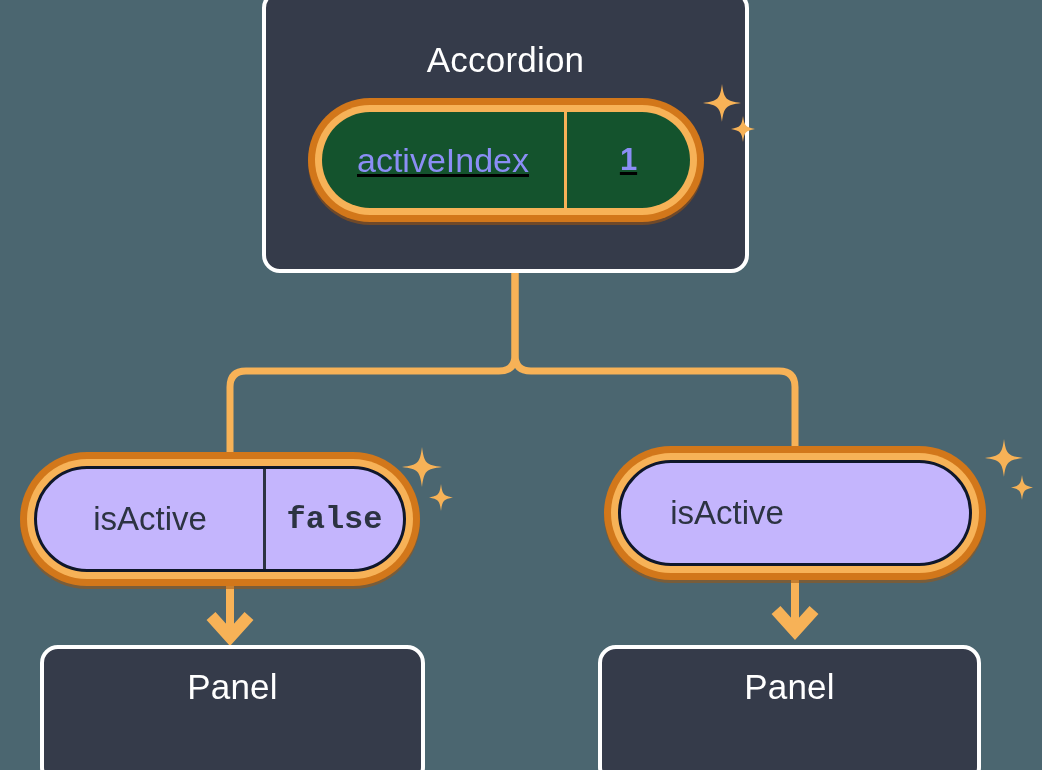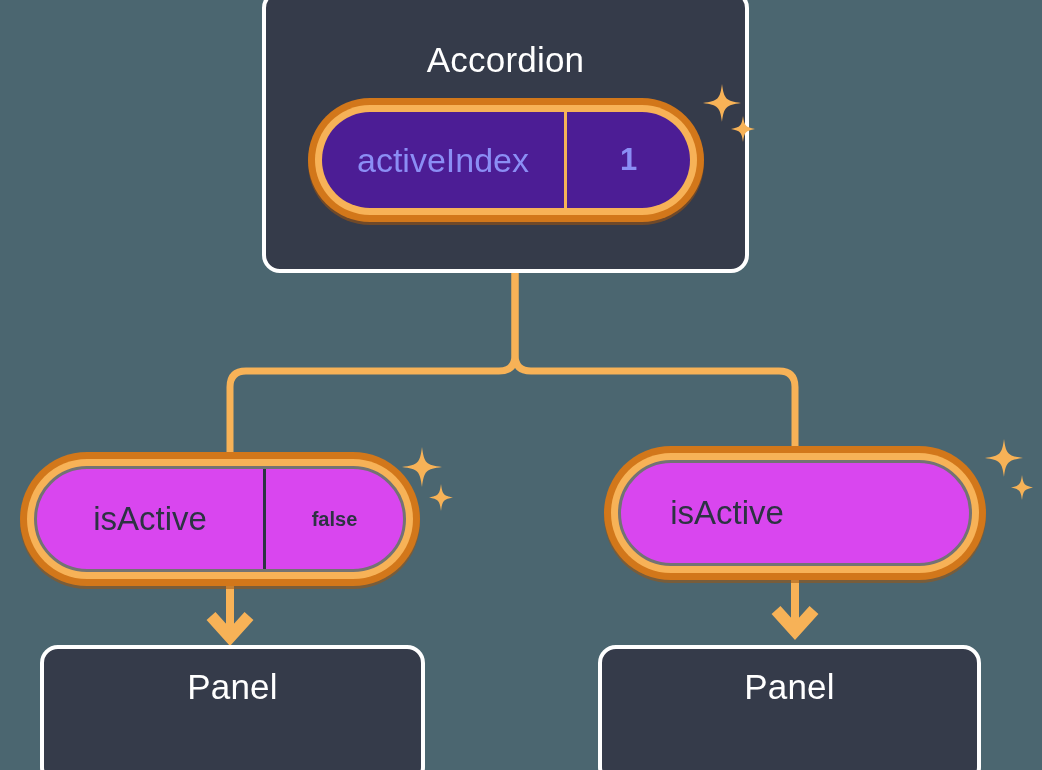--- a/index.html
+++ b/index.html
@@ -111,49 +111,51 @@
   .pill-key, .pill-val {
     display: flex;
     align-items: center;
     justify-content: center;
     box-sizing: border-box;
     white-space: nowrap;
   }
 
   
   .state-pill.dark .pill-body {
-    background: #4c1d95;
+    background: #14532d;
+    text-decoration: underline;
   }
   .state-pill.dark .pill-key {
     color: #8b8ef5;
     font-size: 34px;
     font-weight: 400;
   }
   .state-pill.dark .pill-val {
     color: #8b8ef5;
     font-size: 31px;
     font-weight: 700;
     border-left: 3px solid #f7b257;
   }
 
   
   .state-pill.purple .pill-body {
-    background: #d946ef;
-    border: 3px solid #737373;
+    background: #c4b5fd;
+    border: 3px solid #0f172a;
   }
   .state-pill.purple .pill-key {
     color: #2c3342;
     font-size: 33px;
     font-weight: 400;
   }
   .state-pill.purple .pill-val {
     color: #2c3342;
-    font-size: 20px;
+    font-size: 32px;
     font-weight: 700;
     border-left: 3px solid #2c3342;
+    font-family: Liberation Mono, monospace;
   }
 
   
   #pill-active-index {
     left: 308px;
     top: 98px;
     width: 396px;
     height: 124px;
   }
   #pill-active-index .pill-key { flex: 0 0 242px; }

